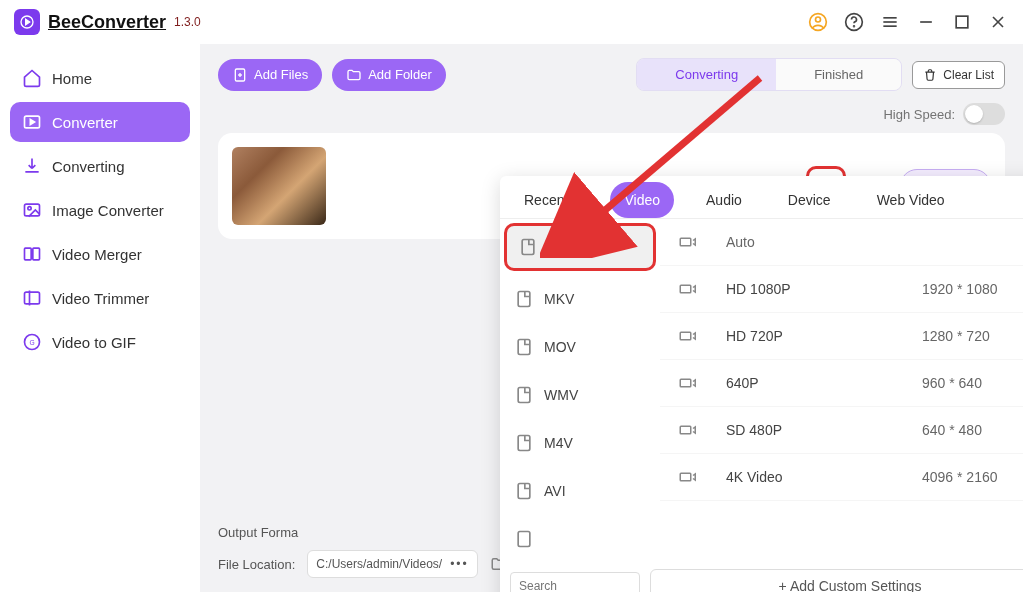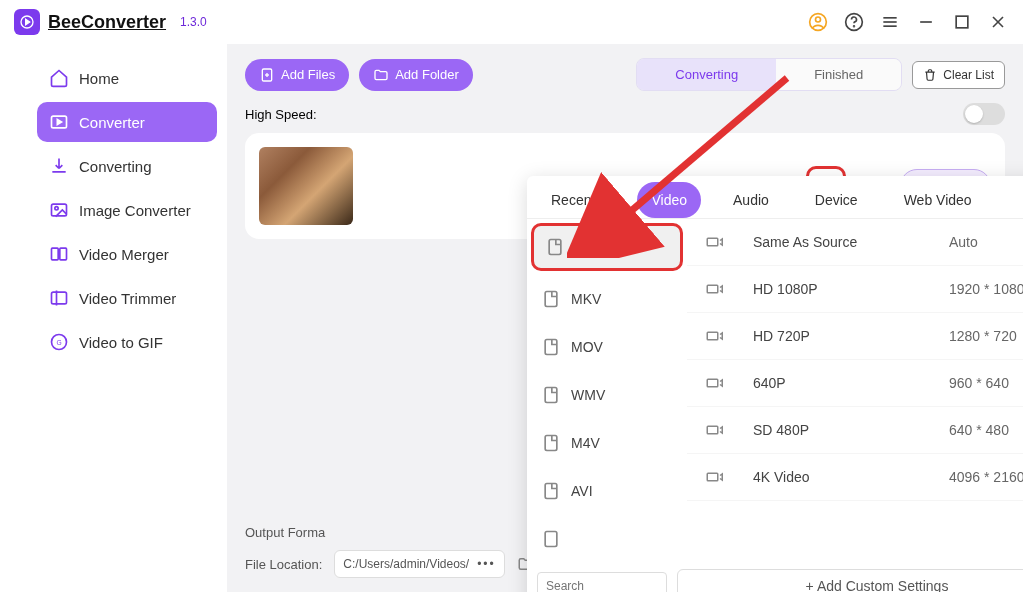--- a/index.html
+++ b/index.html
@@ -4,46 +4,46 @@
 <style>
 * { margin: 0; padding: 0; box-sizing: border-box; font-family: -apple-system, BlinkMacSystemFont, "Segoe UI", Arial, sans-serif; }
 body { background: #fff; width: 1023px; height: 592px; overflow: hidden; position: relative; }
 
 
 .title-bar { height: 44px; display: flex; align-items: center; padding: 0 14px; justify-content: space-between; }
 .title-left { display: flex; align-items: center; gap: 8px; }
 .app-logo { width: 26px; height: 26px; background: #7c3aed; border-radius: 6px; display: flex; align-items: center; justify-content: center; }
 .app-logo svg { width: 16px; height: 16px; }
 .app-name { font-weight: 700; font-size: 18px; color: #111; text-decoration: underline; }
-.app-version { font-size: 12px; color: #6d28d9; margin-left: 6px; }
+.app-version { font-size: 12px; color: #7f1d1d; }
 .title-right { display: flex; align-items: center; gap: 14px; }
 .tb-icon { width: 22px; height: 22px; display:flex; align-items:center; justify-content:center; cursor:pointer; color:#444; }
 .tb-icon svg { width: 20px; height: 20px; }
 .avatar-icon svg { stroke: #f5a623; }
 
 
-.app-body { display: flex; height: calc(592px - 44px); padding-left: 27px; }
+.app-body { display: flex; height: calc(592px - 44px); }
 .sidebar { width: 200px; background: #fff; padding: 14px 10px; }
 .sb-item { display:flex; align-items:center; gap:10px; padding: 10px 12px; border-radius: 10px; cursor:pointer; color:#333; font-size:15px; margin-bottom:4px;}
 .sb-item svg { width: 20px; height: 20px; flex-shrink:0; stroke:#7c3aed; }
 .sb-item.active { background: #9b67f5; color:#fff; }
 .sb-item.active svg { stroke:#fff; }
 
 .main { flex:1; background:#f2f2f4; position:relative; padding: 14px 18px 0 18px; }
 
 .topbar { display:flex; align-items:center; gap:10px; margin-bottom:12px; position:relative; }
 .pill-btn { background:#9b67f5; color:#fff; border:none; border-radius:20px; padding:8px 14px; display:flex; align-items:center; gap:6px; font-size:13px; cursor:pointer; }
 .pill-btn svg { width:16px; height:16px; stroke:#fff; }
 .tabs-seg { display:flex; border:1px solid #e2ddf3; border-radius:8px; overflow:hidden; margin-left:auto; }
 .tab-seg { padding:8px 38px; font-size:13px; color:#666; cursor:pointer; background:#fafafa; }
 .tab-seg.active { background:#e8e2fa; color:#7c3aed; }
 .clear-btn { border:1px solid #999; background:#fff; border-radius:6px; padding:6px 10px; display:flex; align-items:center; gap:6px; font-size:12px; cursor:pointer; color:#333;}
 .clear-btn svg { width:14px; height:14px; stroke:#333; }
 
-.speed-row { display:flex; align-items:center; justify-content:space-between; gap:8px; margin-bottom:8px; color:#000000; font-size:13px;}
+.speed-row { display:flex; align-items:center; justify-content:flex-end; gap:8px; margin-bottom:8px; color:#737373; font-size:13px;}
 .toggle { width:42px; height:22px; background:#ddd; border-radius:11px; position:relative; }
 .toggle::after { content:''; width:18px; height:18px; border-radius:50%; background:#fff; position:absolute; top:2px; left:2px; box-shadow:0 1px 2px rgba(0,0,0,.2);}
 
 .file-card { background:#fff; border-radius:14px; padding:14px; display:flex; align-items:center; gap:14px; margin-bottom:12px;}
 .thumb { width:94px; height:78px; background: linear-gradient(135deg, #b08060 0%, #8b5a3a 30%, #d4a574 60%, #3a2818 100%); border-radius:6px; }
 .card-right { margin-left:auto; display:flex; align-items:center; gap:10px; }
 .sq-btn { width:34px; height:34px; border-radius:8px; display:flex; align-items:center; justify-content:center; cursor:pointer; }
 .sq-btn svg { width:18px; height:18px; stroke:#9b67f5; }
 .sq-btn.highlight { border:3px solid #e23232; border-radius:10px; padding:4px; width:40px; height:40px;}
 .convert-btn { border:1px solid #c7aef3; background:#f4edff; color:#9b67f5; border-radius:20px; padding:8px 20px; font-size:14px; cursor:pointer; }
@@ -300,21 +300,20 @@
                 <rect x="5" y="3" width="14" height="18" rx="2"></rect>
               </svg>
             </div>
         </div>
         <div class="dd-right">
           <div class="res-row">
               <svg viewBox="0 0 24 24" fill="none" stroke-width="2">
                 <rect x="3" y="7" width="14" height="10" rx="1"></rect>
                 <path d="M20 10l3-2v8l-3-2"></path>
               </svg>
-              <span class="res-name">Same As Source</span>
               <span class="res-dim">Auto</span>
             </div>
           <div class="res-row">
               <svg viewBox="0 0 24 24" fill="none" stroke-width="2">
                 <rect x="3" y="7" width="14" height="10" rx="1"></rect>
                 <path d="M20 10l3-2v8l-3-2"></path>
               </svg>
               <span class="res-name">HD 1080P</span>
               <span class="res-dim">1920 * 1080</span>
             </div>

